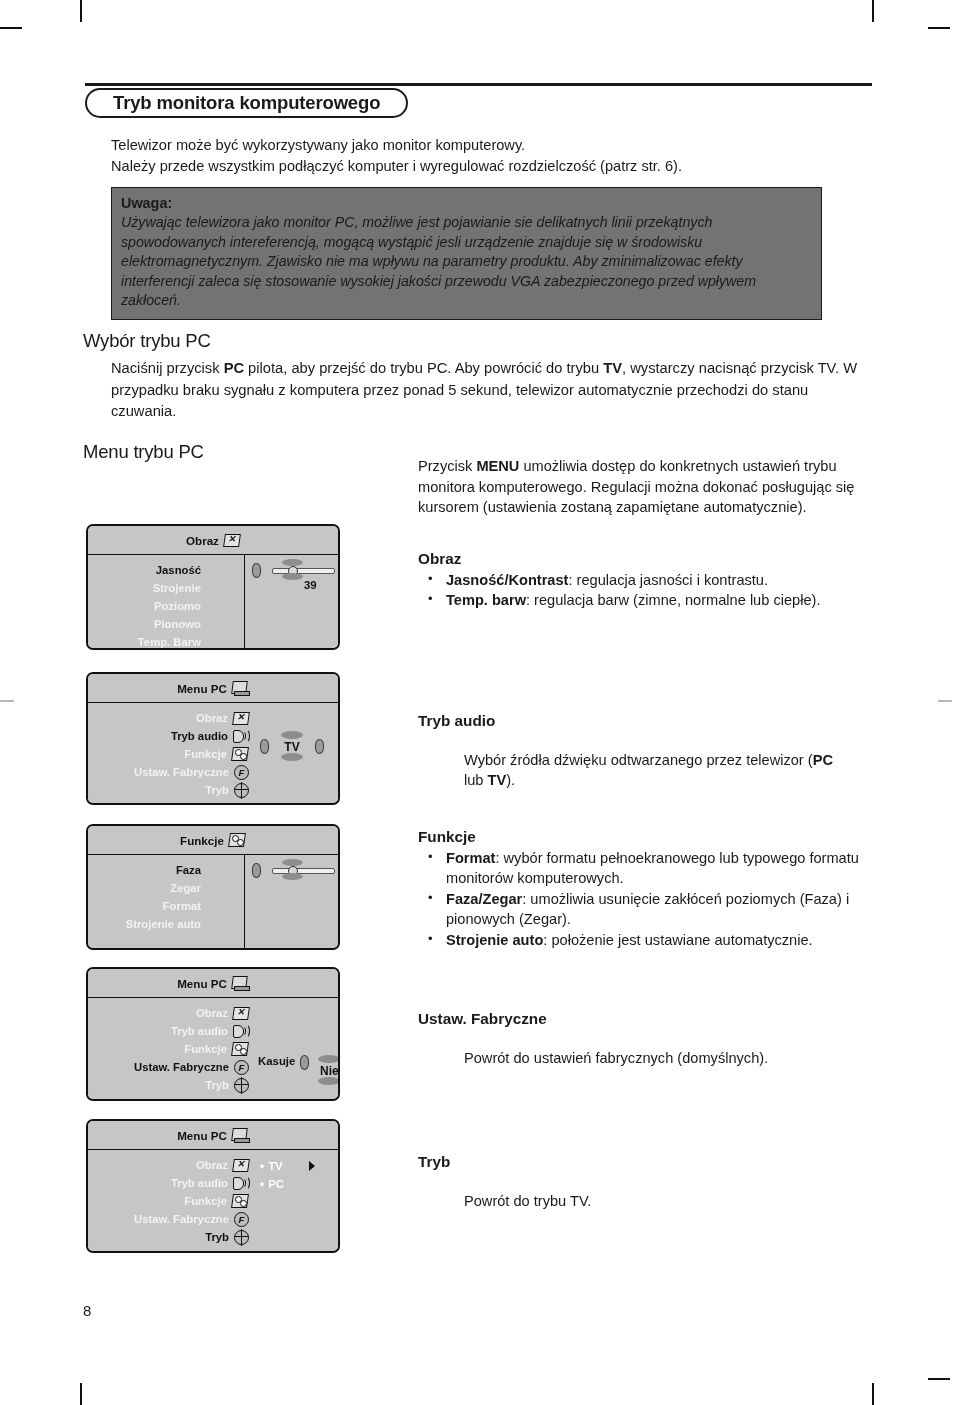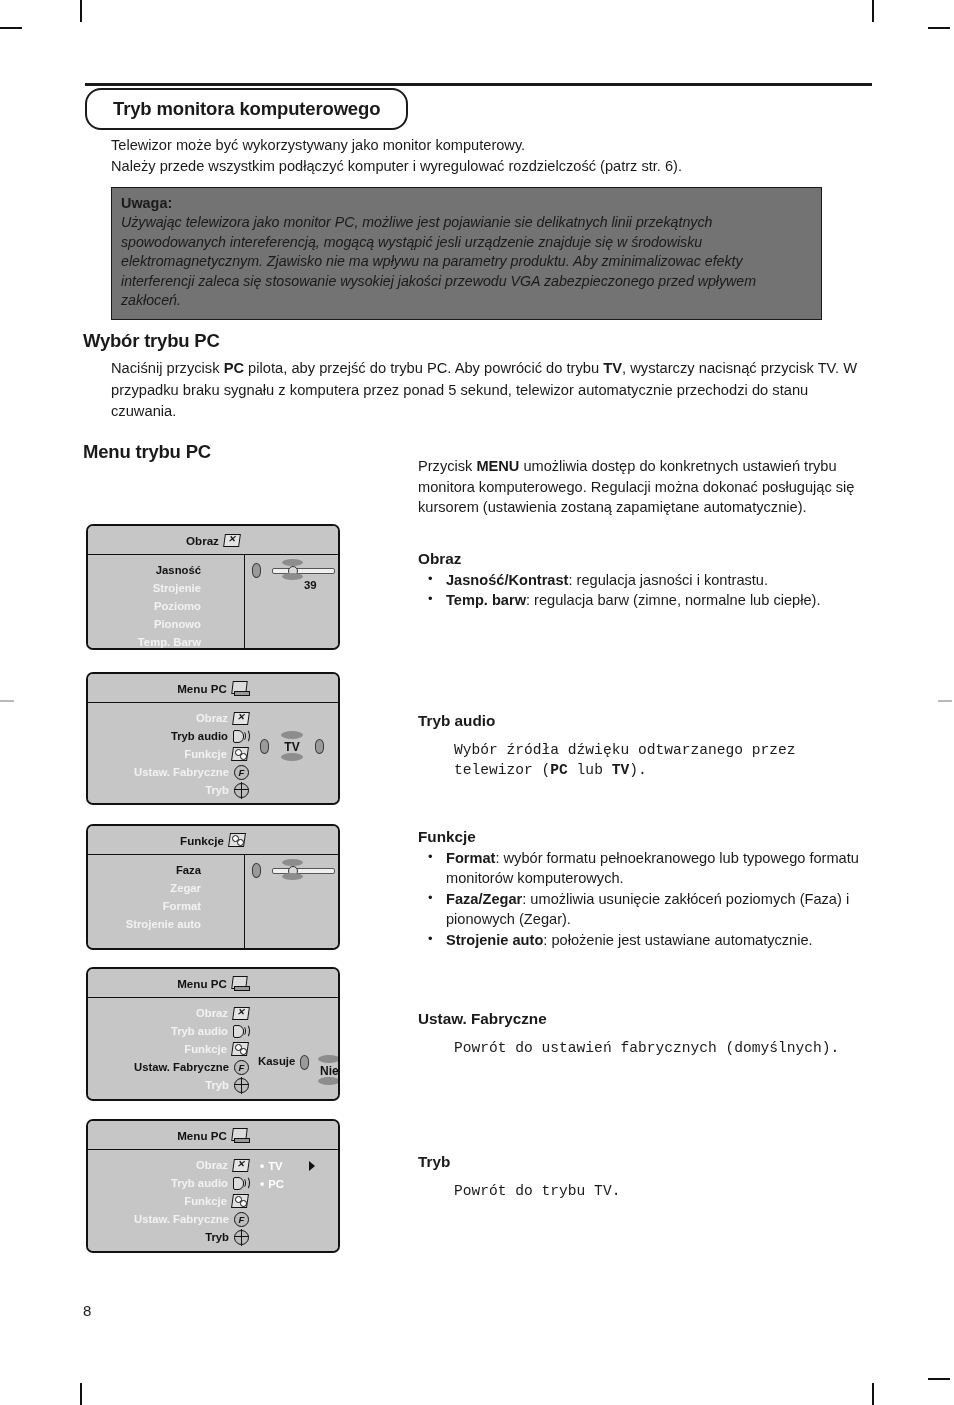--- a/index.html
+++ b/index.html
@@ -31,21 +31,21 @@
     left: 85px;
     top: 83px;
     width: 787px;
     height: 2.5px;
     background: #1a1a1a;
   }
   .title-pill {
     position: absolute;
     left: 85px;
     top: 88px;
-    height: 42px;
+    height: 30px;
     padding: 0 26px;
     border: 2px solid #1a1a1a;
     border-radius: 16px;
     background: #fff;
     display: flex;
     align-items: center;
     box-sizing: border-box;
   }
   .title-pill span {
     font-size: 18.5px;
@@ -83,21 +83,21 @@
   .note-body {
     font-size: 14.2px;
     font-style: italic;
     line-height: 19.6px;
   }
 
   
   .h2 {
     position: absolute;
     font-size: 18.5px;
-    font-weight: bold;
+    font-weight: normal;
     letter-spacing: -0.2px;
     text-align: center;
   }
   #wybor-head { left: 83px; top: 330px; }
   #menu-head  { left: 83px; top: 441px; }
 
   .wybor-body {
     position: absolute;
     left: 111px;
     top: 358px;
@@ -113,21 +113,21 @@
     width: 452px;
     font-size: 14.6px;
     line-height: 20.6px;
   }
   .rcol .lead { margin: 0; }
   .rh {
     font-size: 15.3px;
     font-weight: bold;
     margin: 0;
   }
-  .rbody { margin: 8px; padding-left: 28px; font-family: Liberation Mono, monospace; }
+  .rbody { margin: 18px; padding-left: 28px; }
   ul.blist {
     margin: 0;
     padding: 0;
     list-style: none;
   }
   ul.blist li {
     position: relative;
     padding-left: 28px;
     margin: 0;
   }

